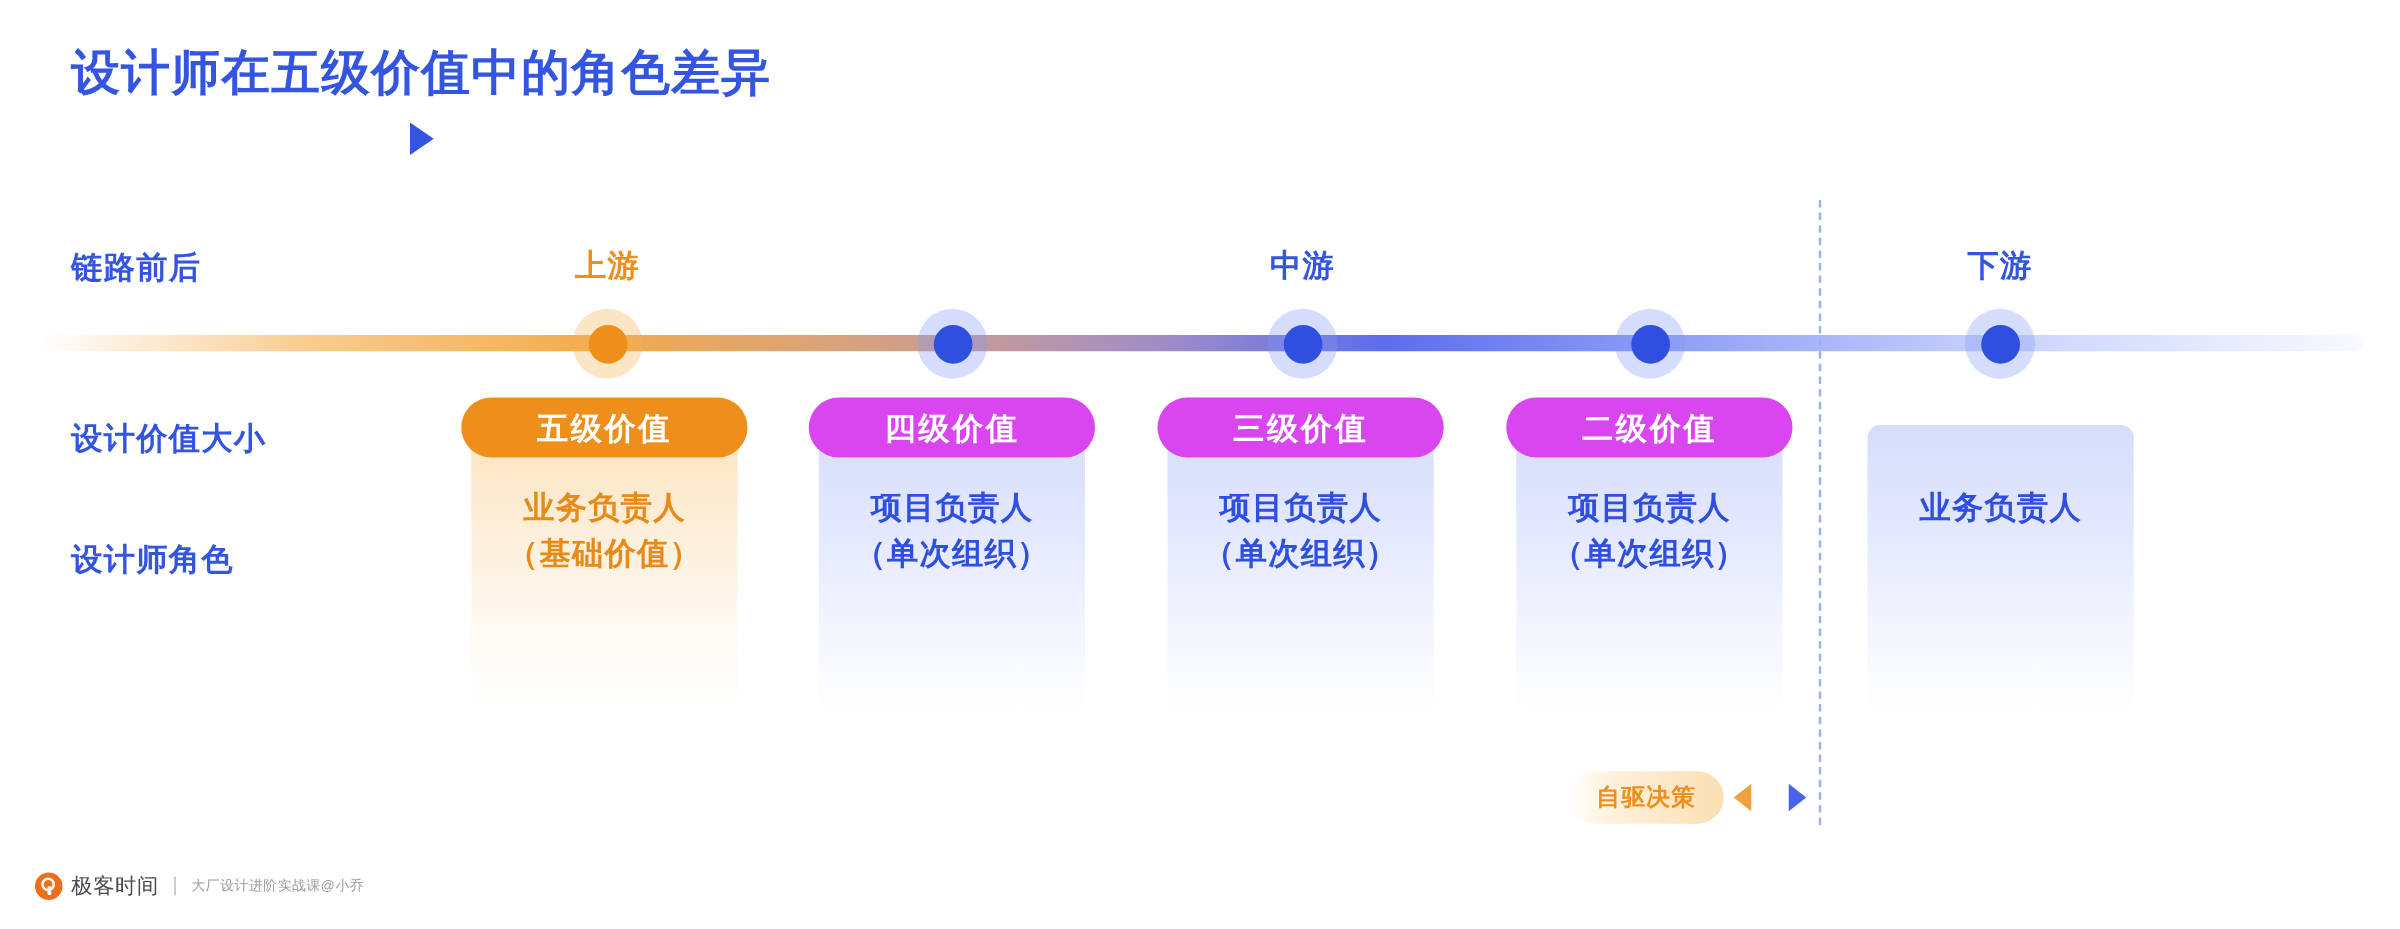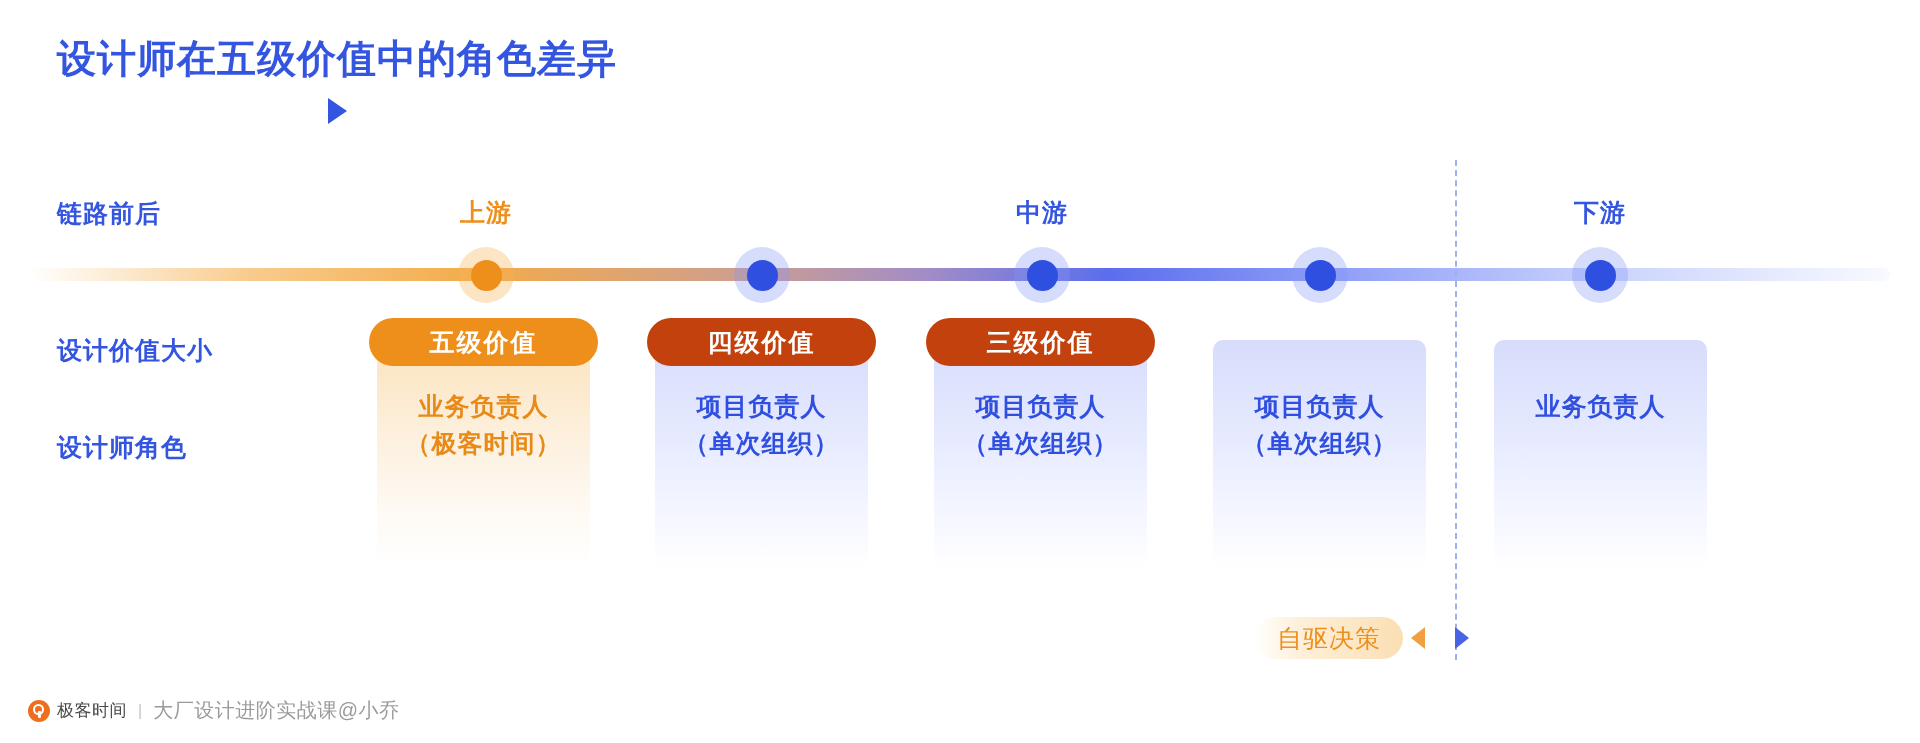--- a/index.html
+++ b/index.html
@@ -124,21 +124,21 @@
     position:absolute;
     left:0; top:0;
     width:229px; height:48px;
     border-radius:24px;
     display:flex; align-items:center; justify-content:center;
     font-size:25px; font-weight:700; color:#ffffff;
     letter-spacing:2px;
     z-index:2;
   }
   .card.orange .pill{ background:#ef8f1b; }
-  .card.blue  .pill{ background:#c2410c; }
+  .card.blue  .pill{ background:#d946ef; }
   .card .role{
     position:absolute;
     left:0; right:0;
     top:70px;
     text-align:center;
     font-size:25px;
     font-weight:700;
     line-height:1.46;
     letter-spacing:1px;
     z-index:2;
@@ -163,21 +163,21 @@
     left:1255px;
     display:flex;
     align-items:center;
     height:46px;
   }
   .legend-pill{
     height:42px;
     display:flex; align-items:center; justify-content:center;
     padding:0 22px;
     border-radius:21px;
-    font-size:25px; font-weight:400;
+    font-size:19px; font-weight:700;
     letter-spacing:1px;
     white-space:nowrap;
   }
   .legend-pill.left{
     color:#ef8f1b;
     background:linear-gradient(90deg,rgba(253,228,190,0) 0%,rgba(253,228,190,0.55) 28%,#fbdfb3 100%);
   }
   .legend-pill.right{
     color:#3355e0;
     background:linear-gradient(90deg,#bfc7f7 0%,rgba(208,214,250,0.55) 70%,rgba(225,229,253,0) 100%);
@@ -236,21 +236,21 @@
     color:#4a4a4a;
     letter-spacing:0.5px;
     text-align:right;
   }
   .foot-sep{
     font-size:16px;
     color:#c4c4c4;
     margin:0 4px;
   }
   .foot-sub{
-    font-size:20px;
+    font-size:11px;
     color:#9b9b9b;
     letter-spacing:0.5px;
   }
 </style>
 </head>
 <body>
 
 <div class="title-wrap">
   <div class="title-text">设计师在五级价值中的角色差异</div>
   <div class="title-arrow"></div>
@@ -285,21 +285,21 @@
 <div class="node blue" id="nd4" style="left: 1600px;">
   <span class="halo"></span>
   <span class="core"></span>
 </div>
 
 <div class="card orange" id="cd0" style="left: 369px;">
   <div class="body"></div>
   <div class="pill">五级价值</div>
   <div class="role">
     <div>业务负责人</div>
-    <div>（极客时间）</div>
+    <div>（基础价值）</div>
   </div>
 </div>
 
 <div class="card blue" id="cd1" style="left: 647px;">
   <div class="body"></div>
   <div class="pill">四级价值</div>
   <div class="role">
     <div>项目负责人</div>
     <div>（单次组织）</div>
   </div>
@@ -309,20 +309,21 @@
   <div class="body"></div>
   <div class="pill">三级价值</div>
   <div class="role">
     <div>项目负责人</div>
     <div>（单次组织）</div>
   </div>
 </div>
 
 <div class="card blue" id="cd3" style="left: 1205px;">
   <div class="body"></div>
+  <div class="pill">二级价值</div>
   <div class="role">
     <div>项目负责人</div>
     <div>（单次组织）</div>
   </div>
 </div>
 
 <div class="card blue" id="cd4" style="left: 1486px;">
   <div class="body"></div>
   <div class="role">
     <div>业务负责人</div>

